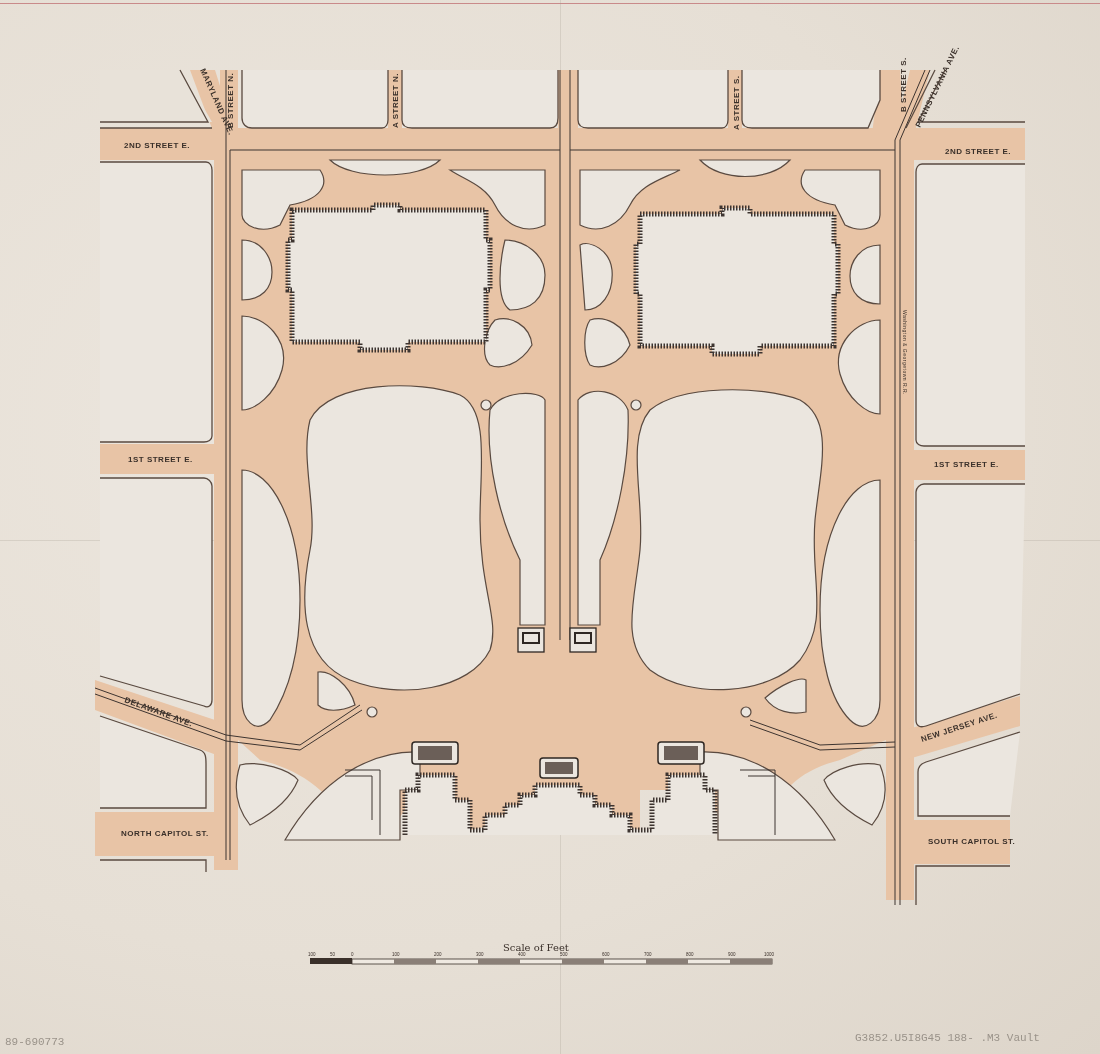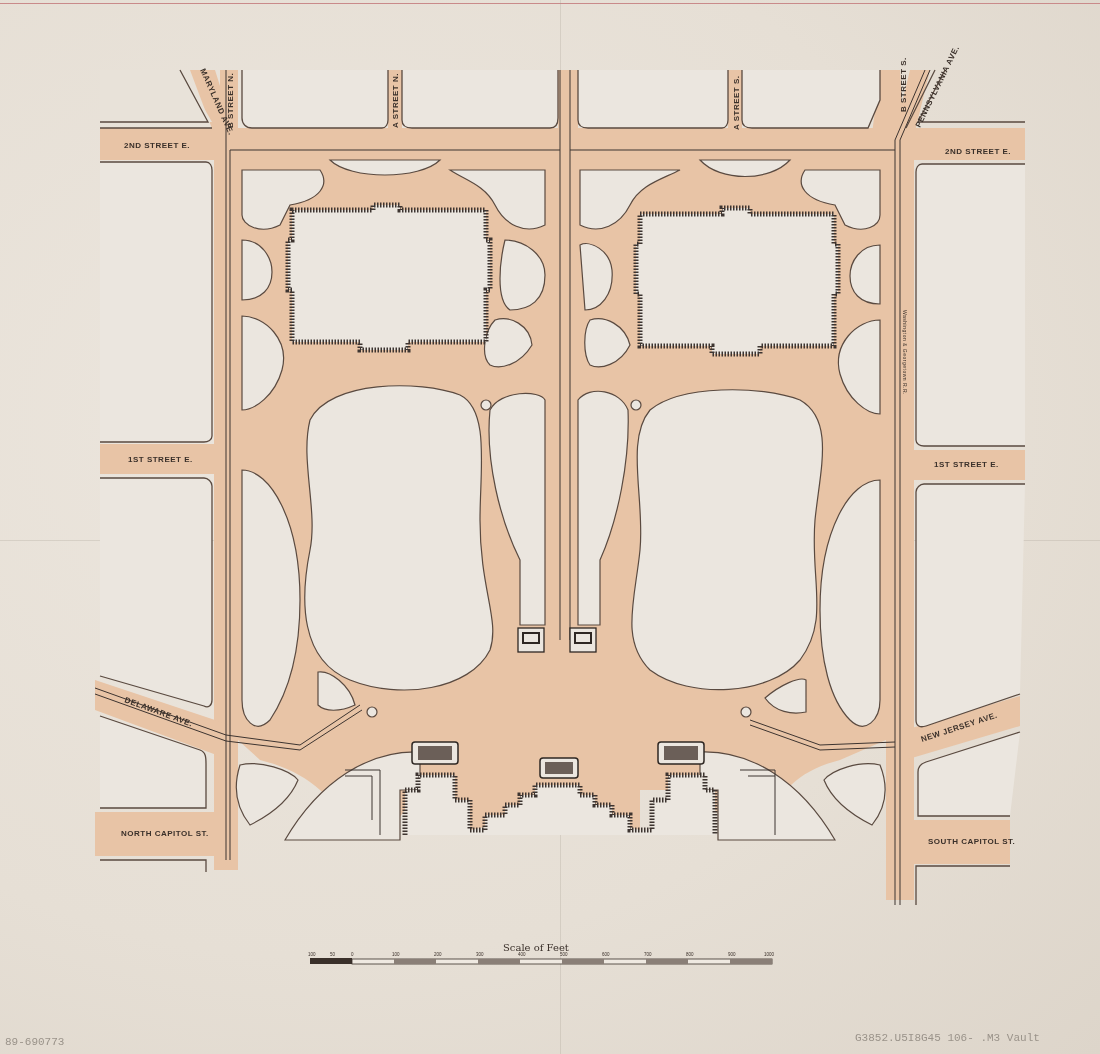--- a/index.html
+++ b/index.html
@@ -210,14 +210,14 @@
       <text class="scale-tick" x="560" y="956">500</text>
       <text class="scale-tick" x="602" y="956">600</text>
       <text class="scale-tick" x="644" y="956">700</text>
       <text class="scale-tick" x="686" y="956">800</text>
       <text class="scale-tick" x="728" y="956">900</text>
       <text class="scale-tick" x="764" y="956">1000</text>
     </g>
   </svg>
 
   <div class="note" style="left:5px;top:1036px">89-690773</div>
-  <div class="note" style="left:855px;top:1032px">G3852.U5I8G45 106- .M3 Vault</div>
+  <div class="note" style="left:855px;top:1032px">G3852.U5I8G45 188- .M3 Vault</div>
 </div>
 
 </body></html>

